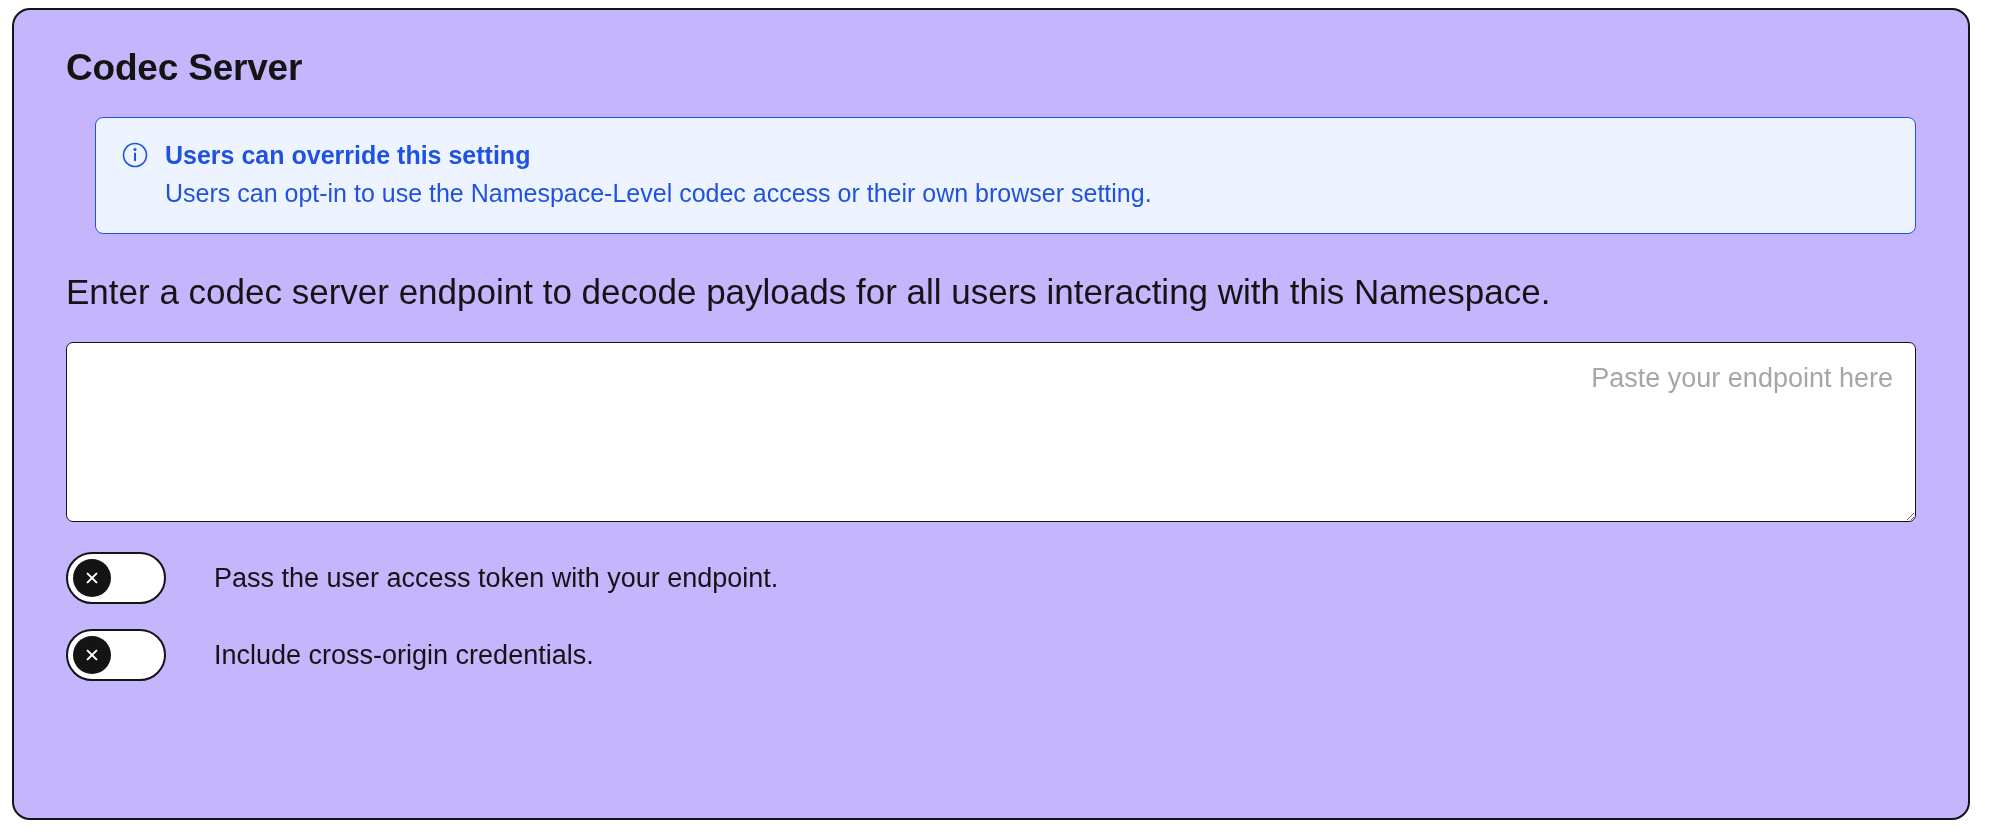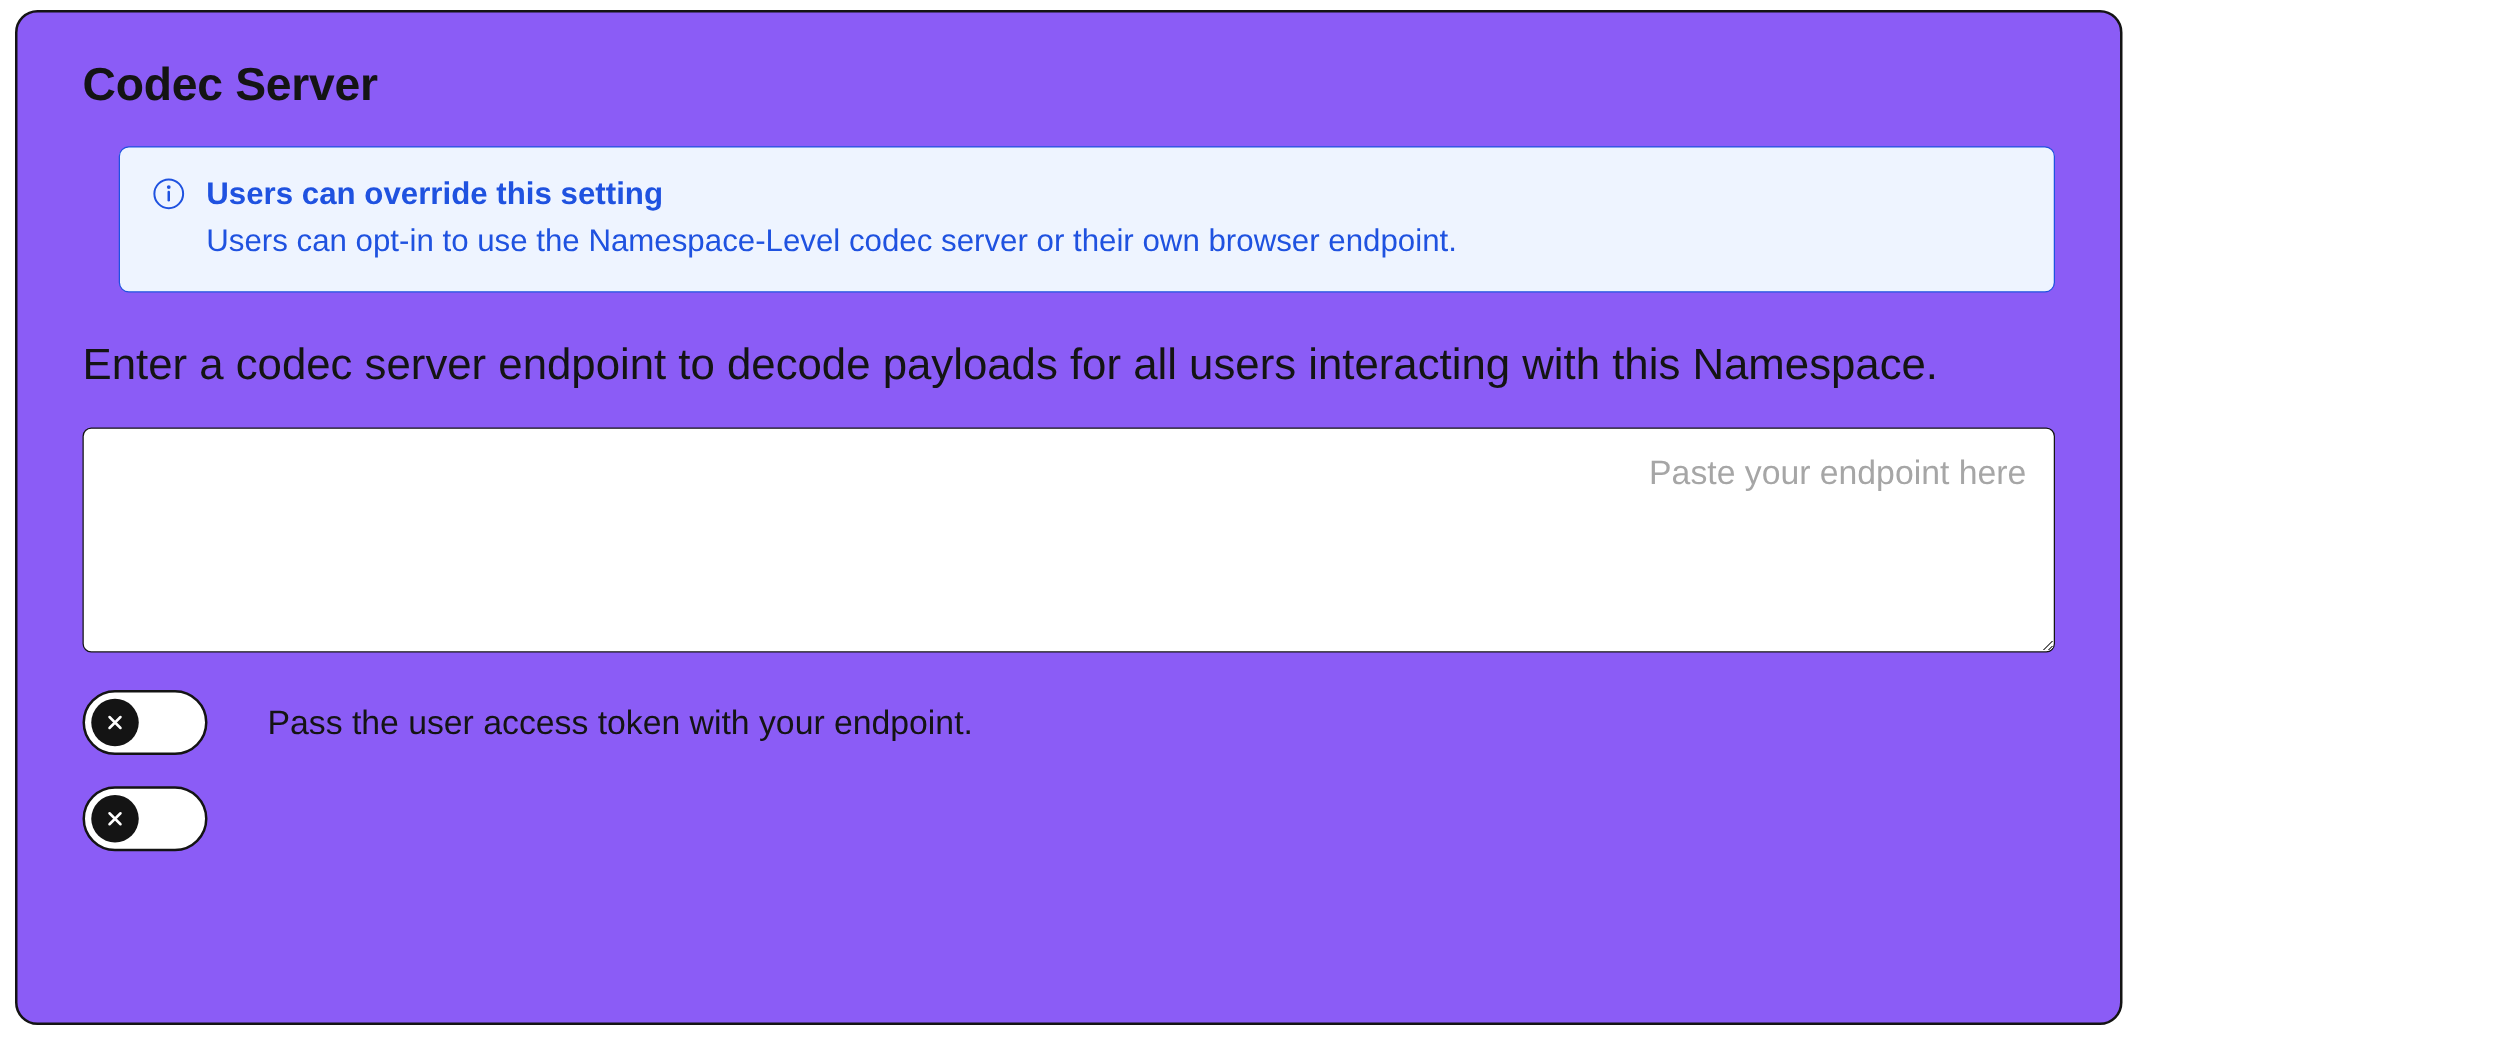--- a/index.html
+++ b/index.html
@@ -11,24 +11,24 @@
   body {
     width: 2004px;
     height: 840px;
     overflow: hidden;
   }
 
   .panel {
     position: absolute;
     left: 12px;
     top: 8px;
-    width: 1686px;
+    width: 1958px;
     height: 812px;
     box-sizing: border-box;
-    background: #8b5cf6;
+    background: #c4b5fd;
     border: 2px solid #141414;
     border-radius: 18px;
     padding: 38px 52px 0 52px;
   }
 
   .page-title {
     font-size: 37px;
     font-weight: bold;
     color: #141414;
     letter-spacing: -0.2px;
@@ -147,21 +147,21 @@
     <div class="callout-row">
       <span class="info-icon">
         <svg width="26" height="26" viewBox="0 0 26 26" xmlns="http://www.w3.org/2000/svg">
           <circle cx="13" cy="13" r="11.5" fill="none" stroke="#1f52e0" stroke-width="1.6"></circle>
           <circle cx="13" cy="7.6" r="1.5" fill="#1f52e0"></circle>
           <rect x="12" y="10.6" width="2" height="8.6" rx="1" fill="#1f52e0"></rect>
         </svg>
       </span>
       <div class="callout-text">
         <div class="callout-title">Users can override this setting</div>
-        <div class="callout-body">Users can opt-in to use the Namespace-Level codec server or their own browser endpoint.</div>
+        <div class="callout-body">Users can opt-in to use the Namespace-Level codec access or their own browser setting.</div>
       </div>
     </div>
   </div>
 
   <p class="description">Enter a codec server endpoint to decode payloads for all users interacting with this Namespace.</p>
 
   <textarea class="endpoint-input" placeholder="Paste your endpoint here" style=""></textarea>
 
   <div class="toggle-row">
     <div class="toggle">
@@ -175,15 +175,16 @@
   </div>
 
   <div class="toggle-row">
     <div class="toggle">
       <span class="knob">
         <svg width="20" height="20" viewBox="0 0 20 20" xmlns="http://www.w3.org/2000/svg">
           <path d="M5.6 5.6 L14.4 14.4 M14.4 5.6 L5.6 14.4" stroke="#ffffff" stroke-width="2" stroke-linecap="round"></path>
         </svg>
       </span>
     </div>
+    <span class="toggle-label">Include cross-origin credentials.</span>
   </div>
 
 </div>
 
 </body></html>

